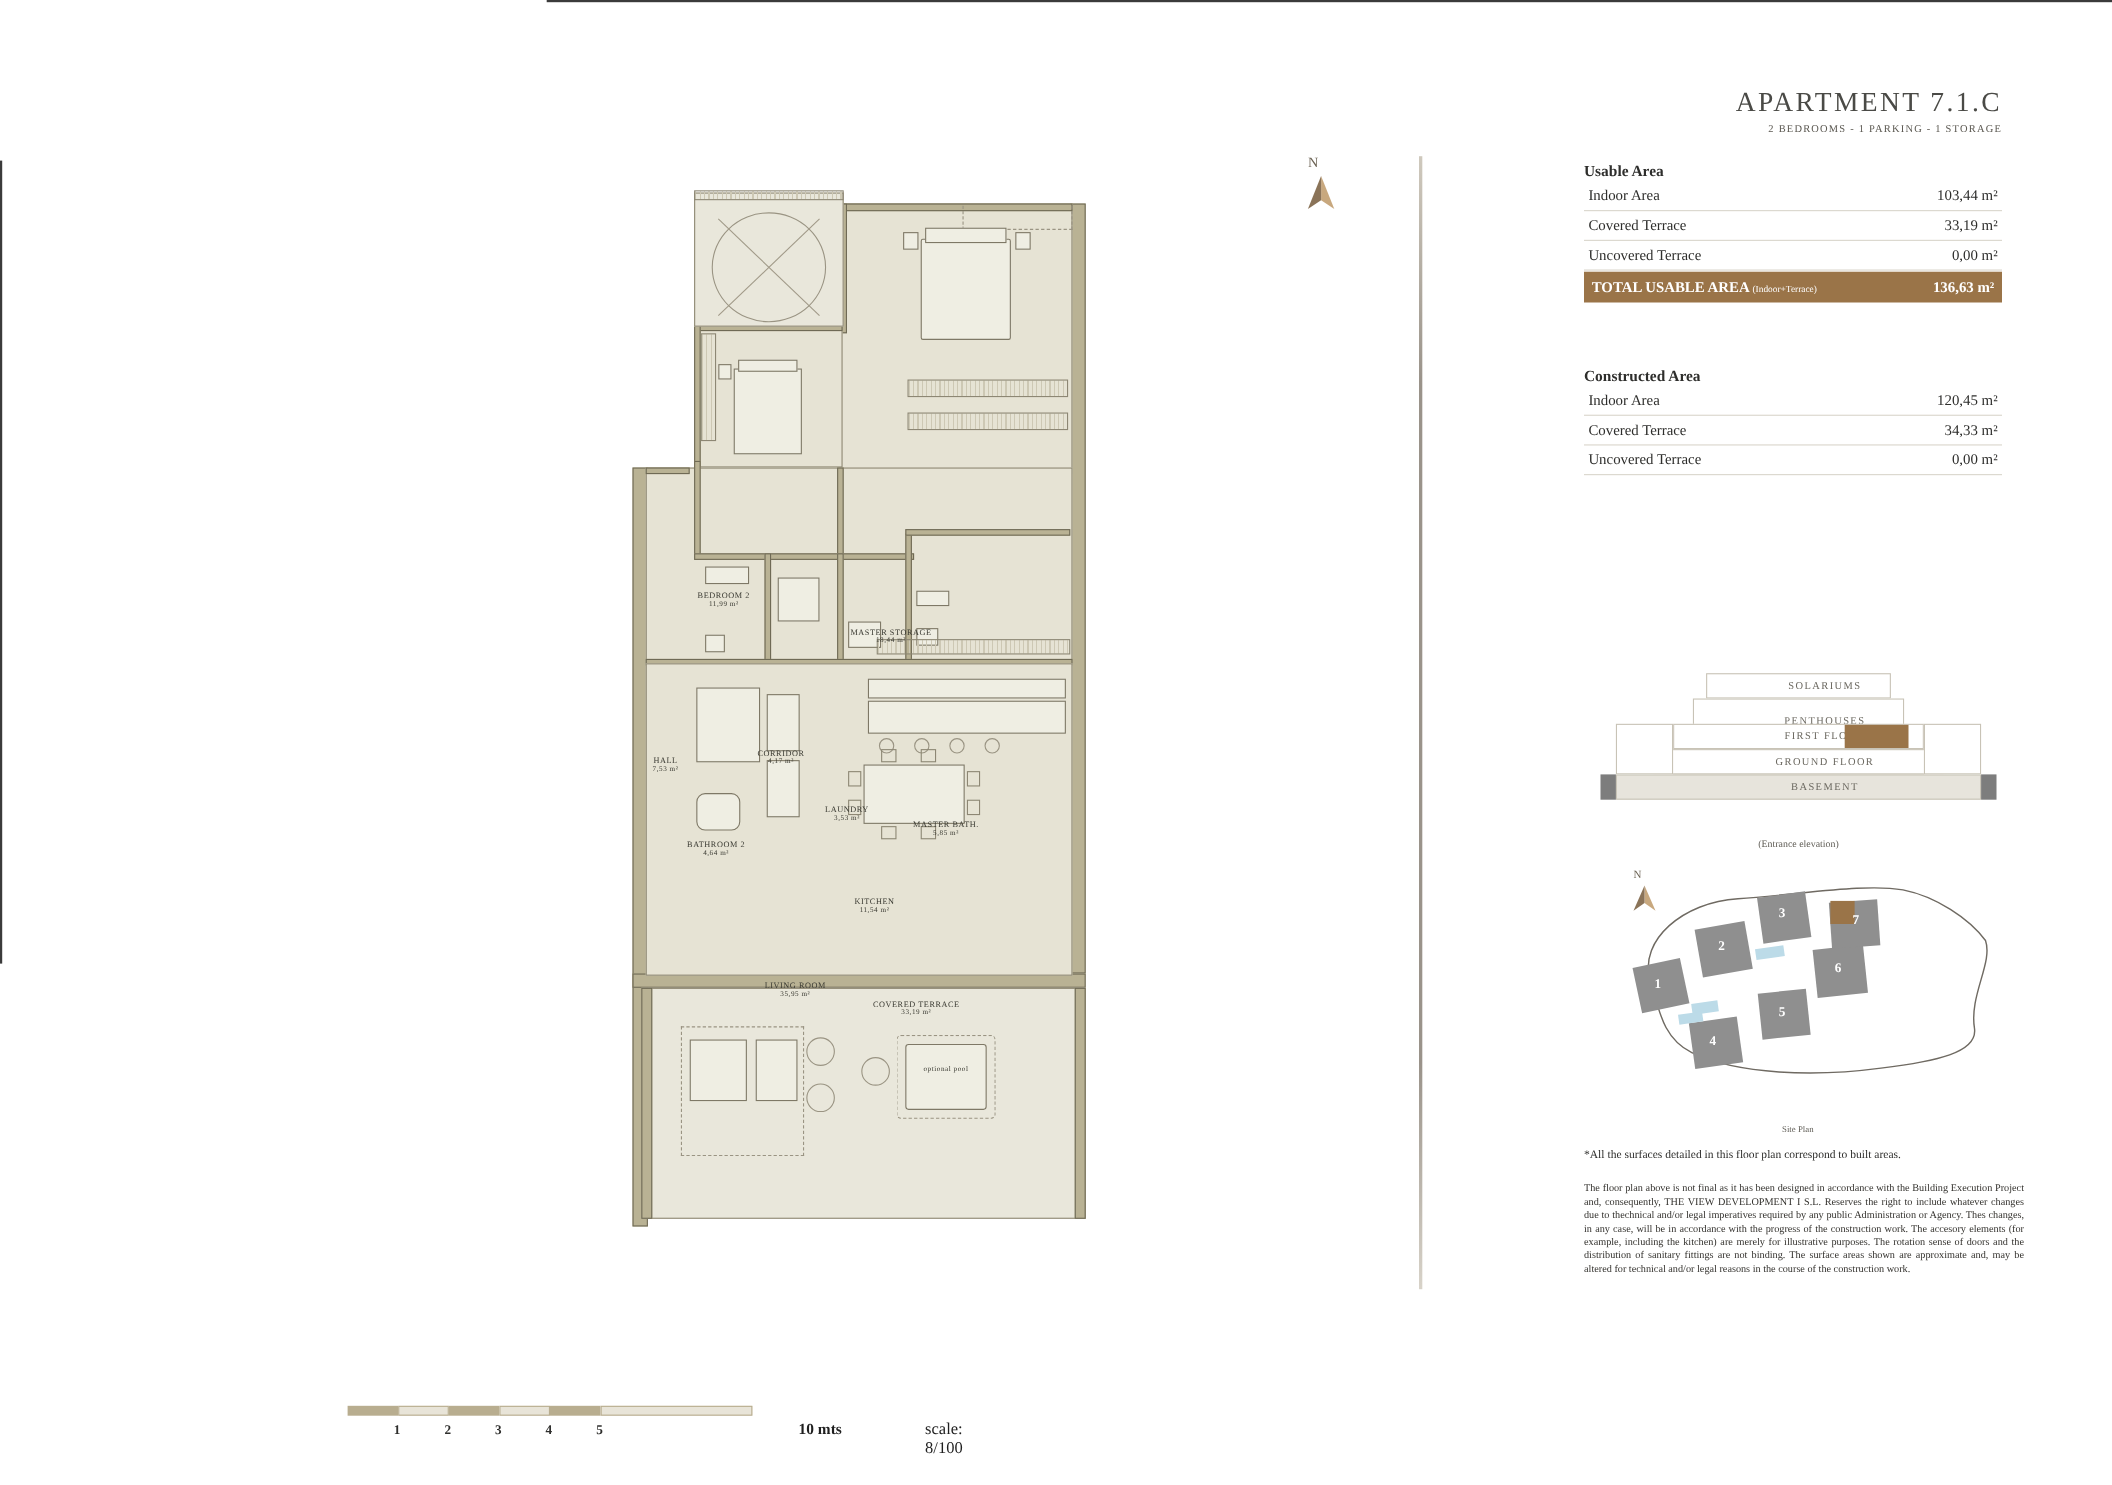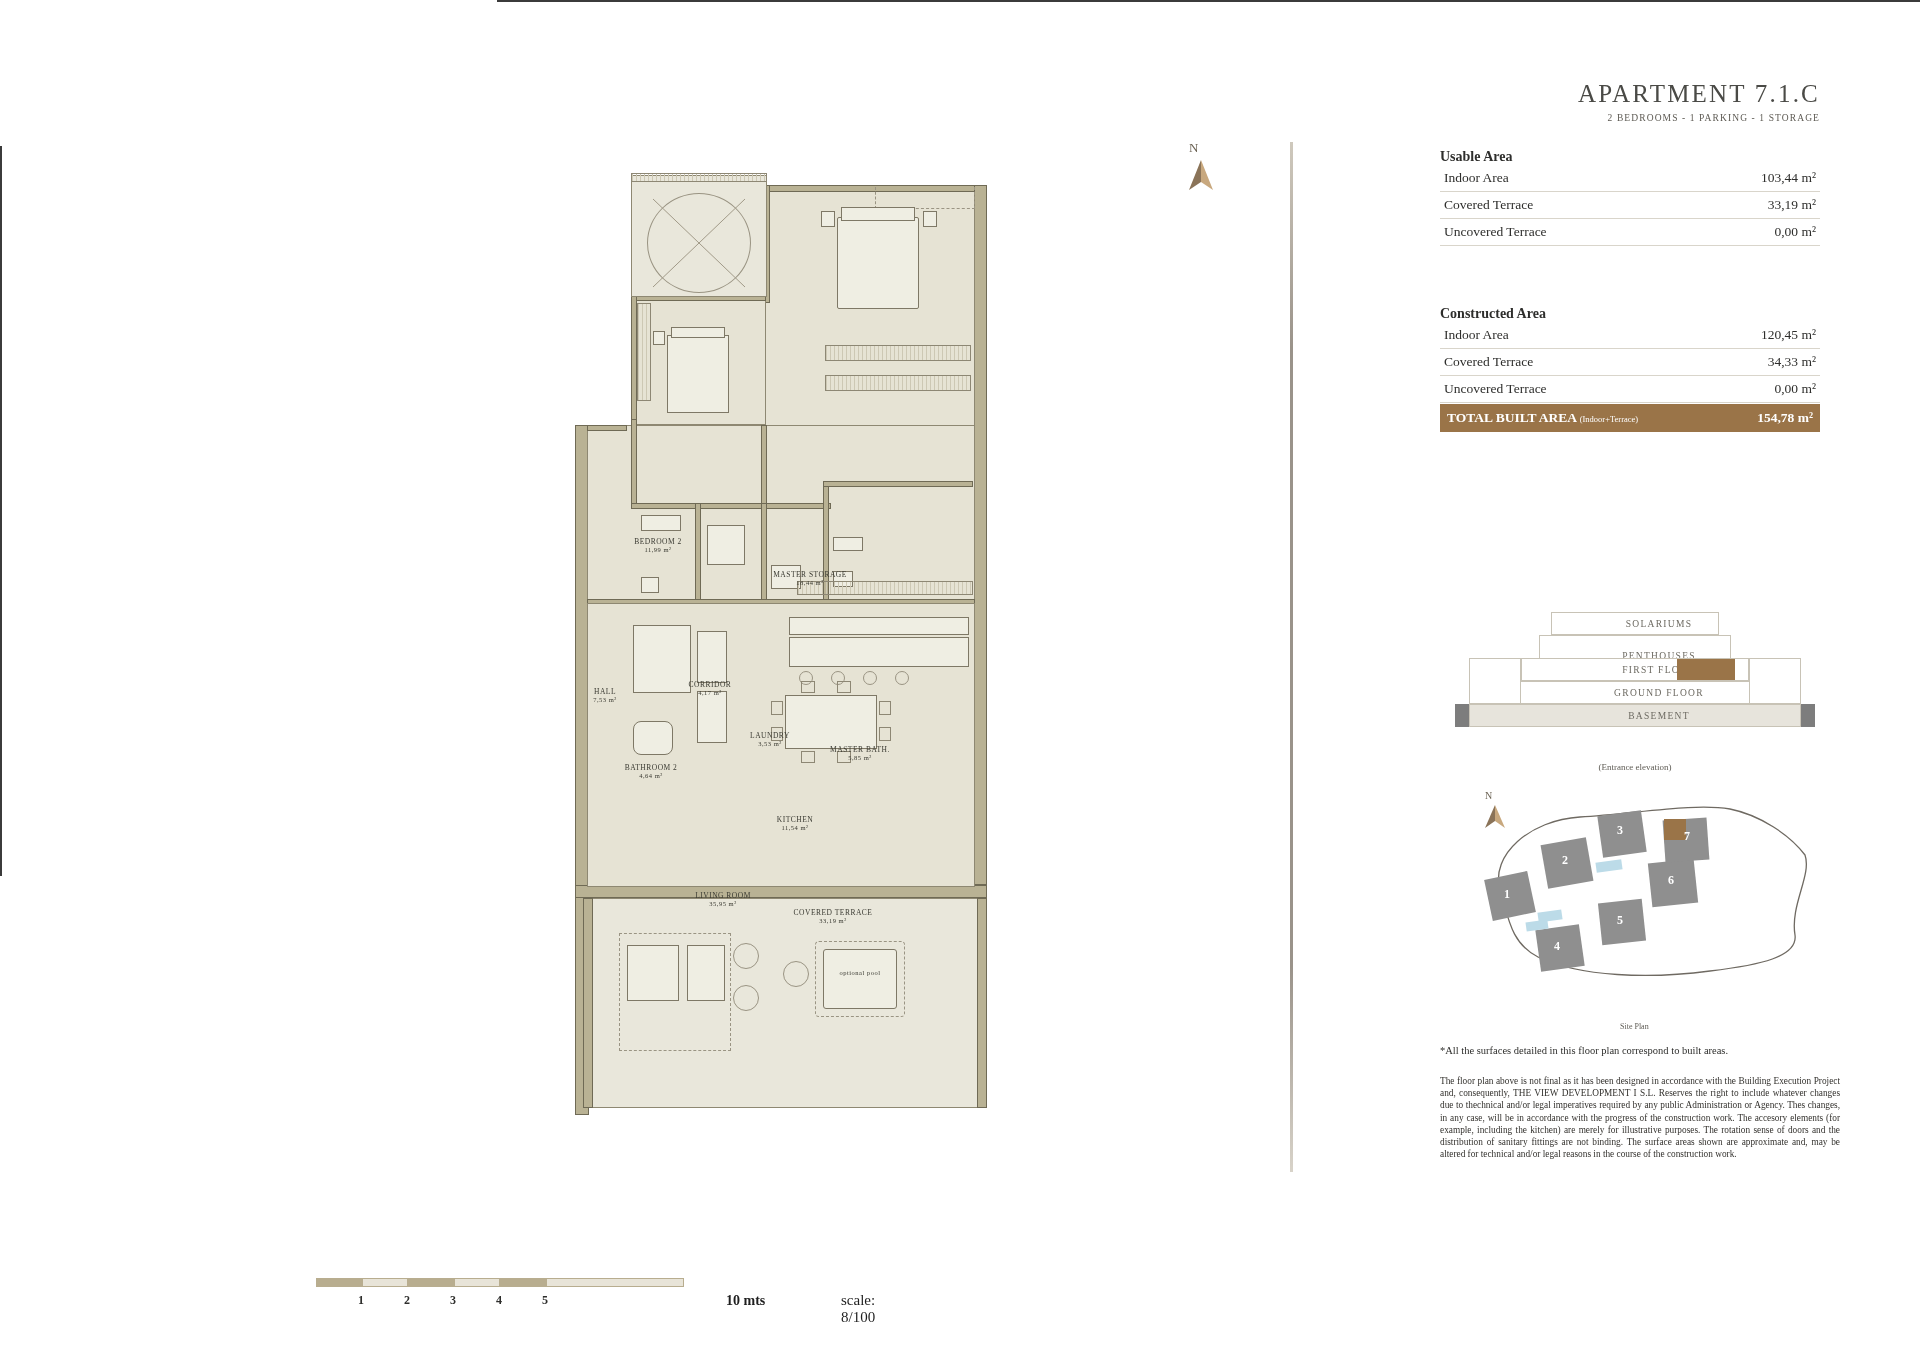--- a/index.html
+++ b/index.html
@@ -261,42 +261,42 @@
       <span class="v">103,44 m²</span>
     </div>
     <div class="arow">
       <span>Covered Terrace</span>
       <span class="v">33,19 m²</span>
     </div>
     <div class="arow">
       <span>Uncovered Terrace</span>
       <span class="v">0,00 m²</span>
     </div>
+    <div class="total">
+      <span>
+        <span>TOTAL USABLE AREA</span>
+        <span class="sm">(Indoor+Terrace)</span>
+      </span>
+      <span>136,63 m²</span>
+    </div>
 
     <div style="height:60px;"></div>
 
     <div class="sec-head">Constructed Area</div>
     <div class="arow">
       <span>Indoor Area</span>
       <span class="v">120,45 m²</span>
     </div>
     <div class="arow">
       <span>Covered Terrace</span>
       <span class="v">34,33 m²</span>
     </div>
     <div class="arow">
       <span>Uncovered Terrace</span>
       <span class="v">0,00 m²</span>
-    </div>
-    <div class="total">
-      <span>
-        <span>TOTAL BUILT AREA</span>
-        <span class="sm">(Indoor+Terrace)</span>
-      </span>
-      <span>154,78 m²</span>
     </div>
   </div>
 
   <div class="floors">
     <div class="fl" style="left:96px;top:0;width:168px;height:23px;">
       <span>SOLARIUMS</span>
     </div>
     <div class="fl" style="left:84px;top:23px;width:192px;height:41px;">
       <span>PENTHOUSES</span>
     </div>

